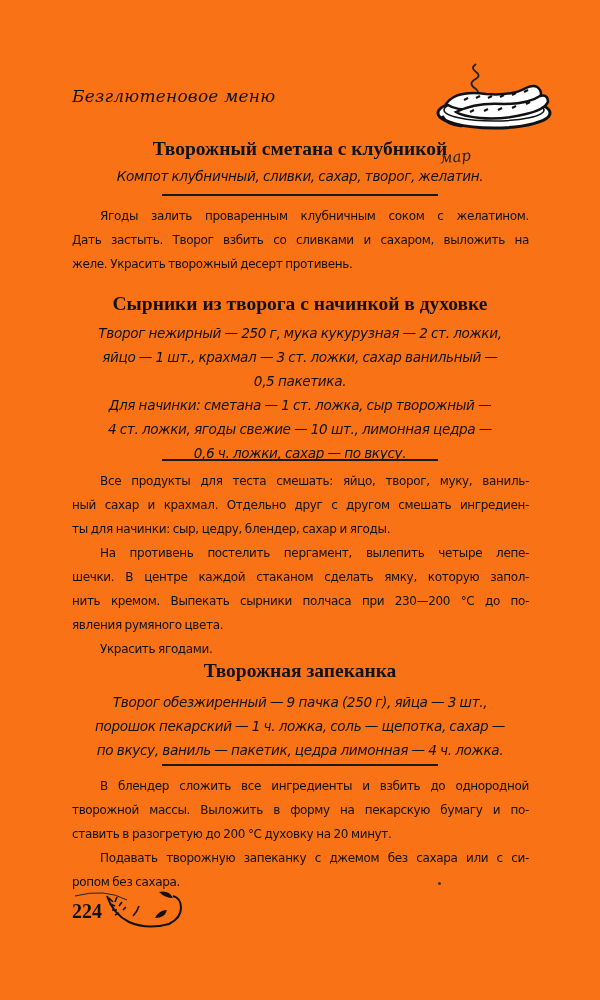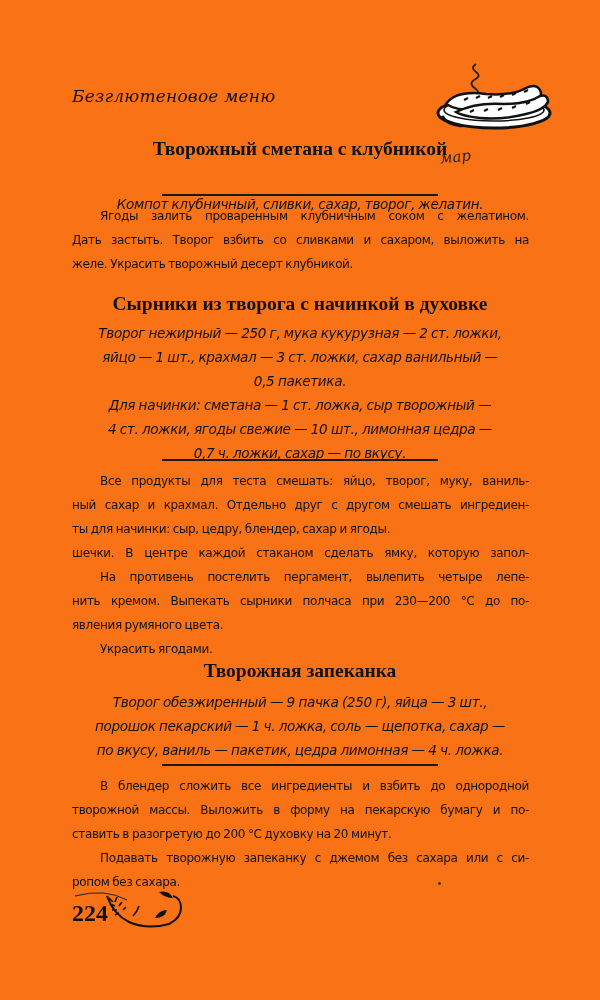--- a/index.html
+++ b/index.html
@@ -95,21 +95,21 @@
       font-size: 15px;
       color: #222;
       transform: rotate(-6deg);
     }
     .page-number {
       position: absolute;
       left: 72px;
       top: 900px;
       font-family: "Liberation Serif", serif;
       font-weight: bold;
-      font-size: 24px;
+      font-size: 20px;
       color: #111;
     }
     .ornament {
       position: absolute;
       left: 75px;
       top: 888px;
       width: 120px;
       height: 44px;
     }
     .stray-dot {
@@ -136,46 +136,46 @@
     <path d="M12 46 q10 -14 40 -10 q26 2 40 -6 q10 -5 14 2 q4 8 -8 12 q-20 8 -44 8 q-30 2 -42 -6 z" fill="#fff" stroke="#111" stroke-width="2.5"></path>
     <path d="M22 54 q20 -10 48 -8 q24 0 36 -8 q8 -2 8 6 q-4 8 -22 12 q-24 6 -46 4 q-18 -2 -24 -6 z" fill="#fff" stroke="#111" stroke-width="2.5"></path>
     <path d="M30 42 l4 -2 M42 40 l4 -2 M54 40 l4 -2 M66 39 l4 -2 M78 37 l4 -2 M90 34 l4 -2" stroke="#111" stroke-width="2"></path>
     <path d="M36 54 l4 -2 M50 53 l4 -2 M64 52 l4 -2 M78 50 l4 -2 M92 46 l4 -2" stroke="#111" stroke-width="2"></path>
     <path d="M8 58 q4 8 20 10" fill="none" stroke="#111" stroke-width="3"></path>
   </svg>
 
   <div class="annotation">мар</div>
 
   <div class="recipe-title" style="top:138px;">Творожный сметана с клубникой</div>
-  <div class="ingredients" style="top:164px;margin-top:28px;">
+  <div class="ingredients" style="top:164px;">
     <span class="line">Компот клубничный, сливки, сахар, творог, желатин.</span>
   </div>
   <div class="rule" style="top:194px;"></div>
   <div class="body-text" style="top:204px;">
     <span class="line justify indent">Ягоды залить проваренным клубничным соком с желатином.</span>
     <span class="line justify">Дать застыть. Творог взбить со сливками и сахаром, выложить на</span>
-    <span class="line">желе. Украсить творожный десерт клубникой.</span>
+    <span class="line">желе. Украсить творожный десерт противень.</span>
   </div>
 
   <div class="recipe-title" style="top:293px;">Сырники из творога с начинкой в духовке</div>
   <div class="ingredients" style="top:321px;">
     <span class="line">Творог нежирный — 250 г, мука кукурузная — 2 ст. ложки,</span>
     <span class="line">яйцо — 1 шт., крахмал — 3 ст. ложки, сахар ванильный —</span>
     <span class="line">0,5 пакетика.</span>
     <span class="line">Для начинки: сметана — 1 ст. ложка, сыр творожный —</span>
     <span class="line">4 ст. ложки, ягоды свежие — 10 шт., лимонная цедра —</span>
-    <span class="line">0,7 ч. ложки, сахар — по вкусу.</span>
+    <span class="line">0,6 ч. ложки, сахар — по вкусу.</span>
   </div>
   <div class="rule" style="top:459px;"></div>
   <div class="body-text" style="top:469px;">
     <span class="line justify indent">Все продукты для теста смешать: яйцо, творог, муку, ваниль-</span>
     <span class="line justify">ный сахар и крахмал. Отдельно друг с другом смешать ингредиен-</span>
     <span class="line">ты для начинки: сыр, цедру, блендер, сахар и ягоды.</span>
+    <span class="line justify indent">На противень постелить пергамент, вылепить четыре лепе-</span>
     <span class="line justify">шечки. В центре каждой стаканом сделать ямку, которую запол-</span>
-    <span class="line justify indent">На противень постелить пергамент, вылепить четыре лепе-</span>
     <span class="line justify">нить кремом. Выпекать сырники полчаса при 230—200 °С до по-</span>
     <span class="line">явления румяного цвета.</span>
     <span class="line indent">Украсить ягодами.</span>
   </div>
 
   <div class="recipe-title" style="top:660px;">Творожная запеканка</div>
   <div class="ingredients" style="top:690px;">
     <span class="line">Творог обезжиренный — 9 пачка (250 г), яйца — 3 шт.,</span>
     <span class="line">порошок пекарский — 1 ч. ложка, соль — щепотка, сахар —</span>
     <span class="line">по вкусу, ваниль — пакетик, цедра лимонная — 4 ч. ложка.</span>

